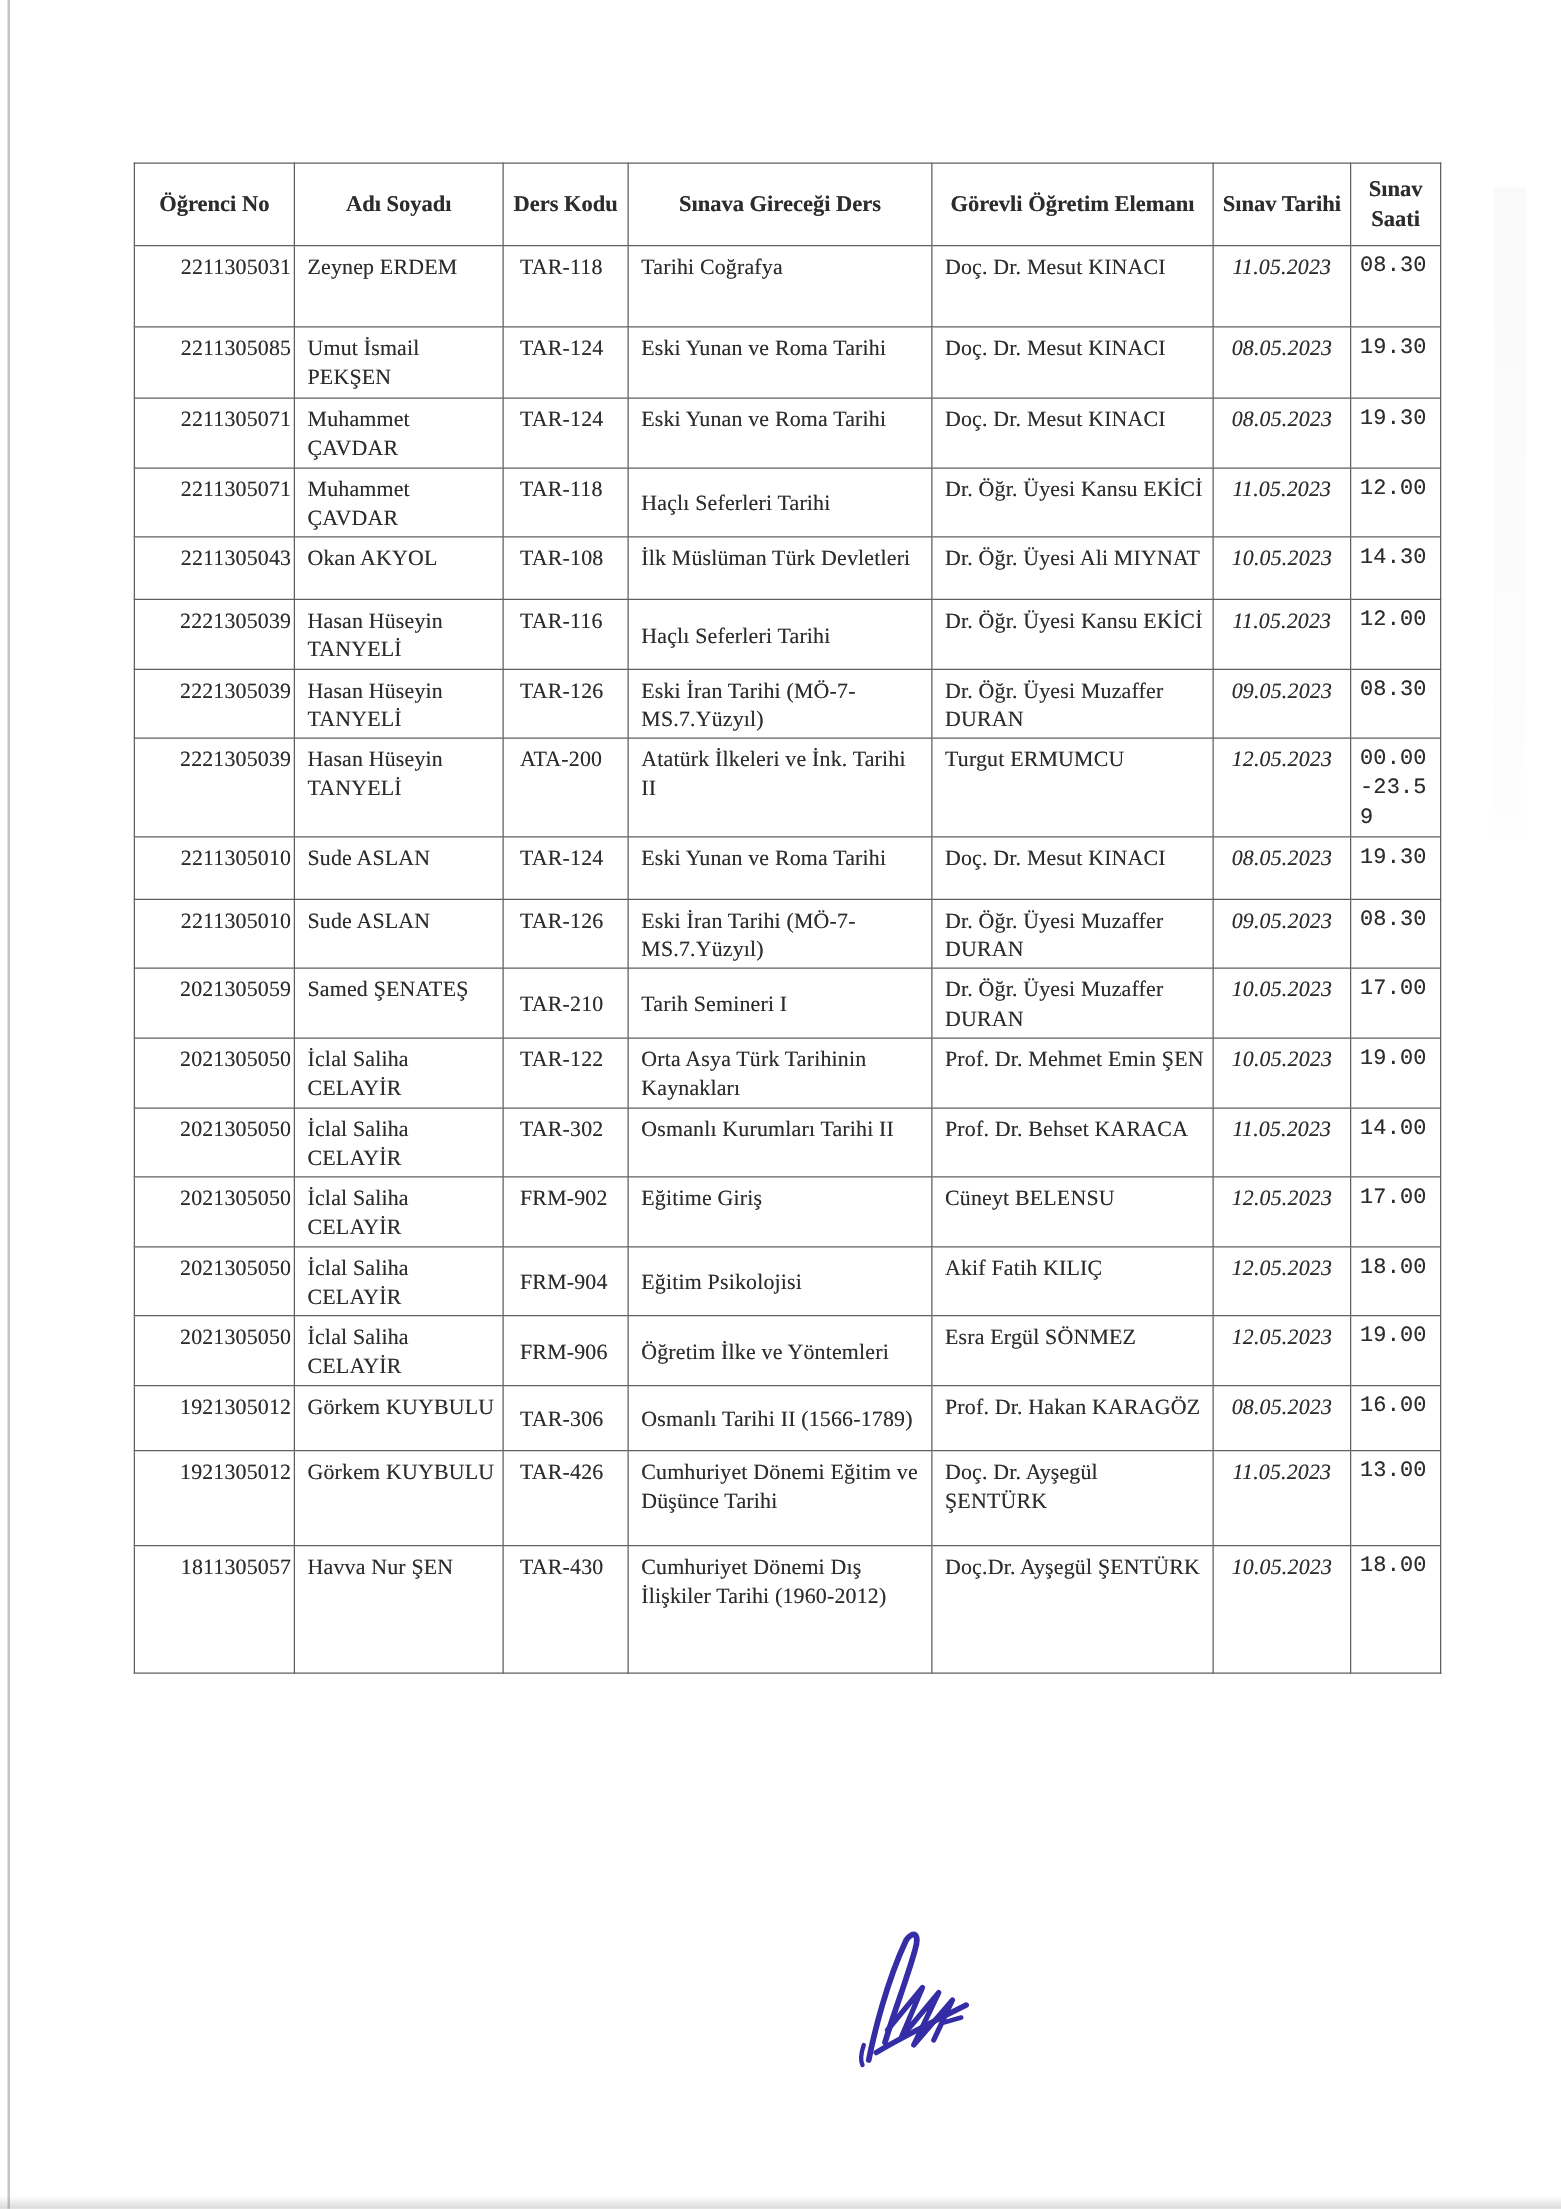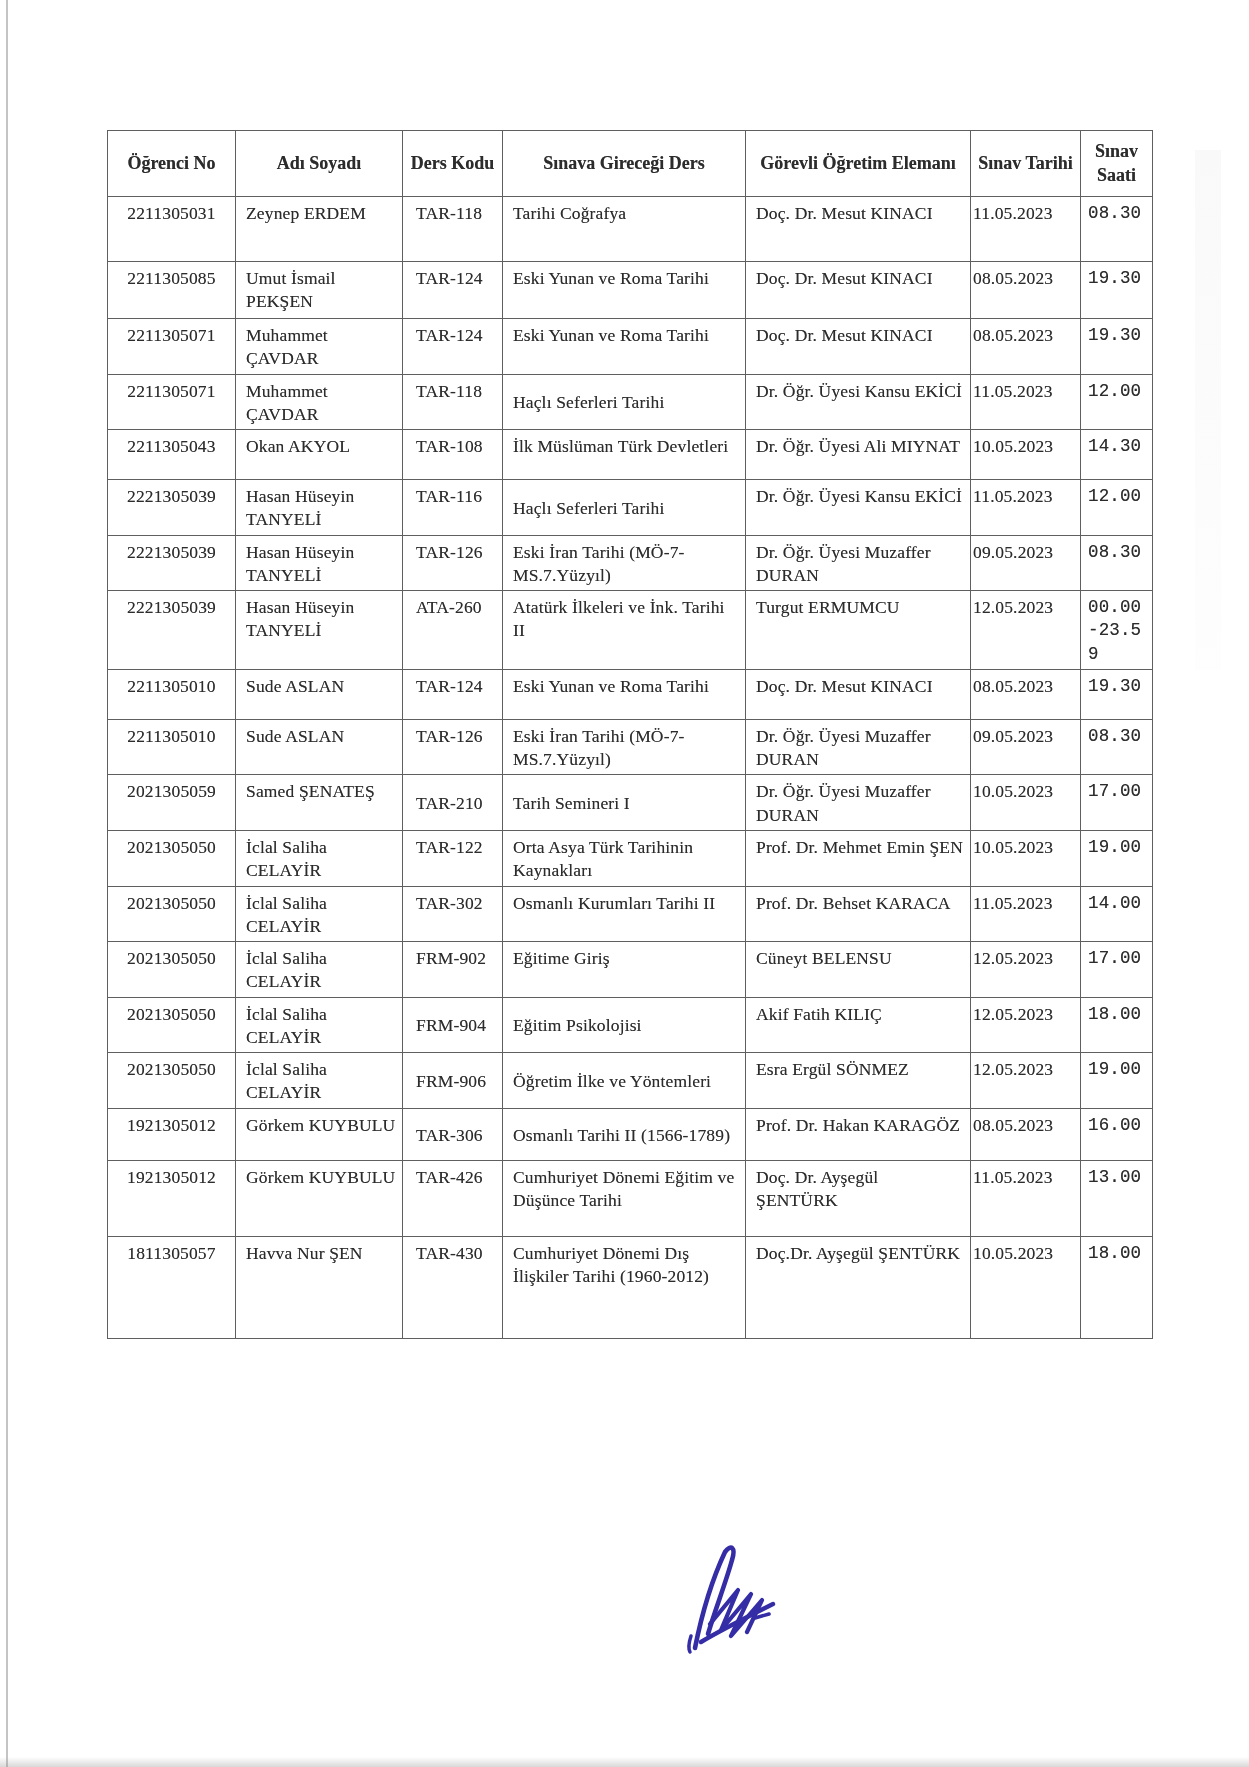--- a/index.html
+++ b/index.html
@@ -38,23 +38,23 @@
     padding:3px 2px;line-height:1.3;
     text-shadow:0 0 .5px rgba(45,45,45,.55);
   }
   .exam td{
     font-size:17.5px;vertical-align:top;
     padding:5px 6px 3px 10px;line-height:1.33;
     letter-spacing:.15px;
     text-shadow:0 0 .5px rgba(45,45,45,.5);
     word-wrap:break-word;
   }
-  .exam td:nth-child(1){text-align:center;padding-left:2px;padding-right:2px;}
+  .exam td:nth-child(1){text-align:right;padding-left:2px;padding-right:2px;}
   .exam td:nth-child(3){padding-left:13px;margin-left:32px;}
-  .exam td:nth-child(6){text-align:left;padding-left:2px;padding-right:2px;}
+  .exam td:nth-child(6){text-align:center;padding-left:2px;padding-right:2px;font-style:italic;}
   .exam td:nth-child(7){padding-left:7px;padding-right:2px;font-family:Liberation Mono, monospace;}
 
   thead tr{height:66px;margin-top:32px;}
   tbody tr{height:50px;}
   tbody tr:nth-child(1){height:65px}
   tbody tr:nth-child(2){height:57px}
   tbody tr:nth-child(3){height:48px}
   tbody tr:nth-child(4){height:54px}
   tbody tr:nth-child(6){height:46px}
   tbody tr:nth-child(7){height:54px}
@@ -174,21 +174,21 @@
         <td>Hasan Hüseyin TANYELİ</td>
         <td>TAR-126</td>
         <td>Eski İran Tarihi (MÖ-7-MS.7.Yüzyıl)</td>
         <td>Dr. Öğr. Üyesi Muzaffer DURAN</td>
         <td>09.05.2023</td>
         <td>08.30</td>
       </tr>
       <tr>
         <td>2221305039</td>
         <td>Hasan Hüseyin TANYELİ</td>
-        <td>ATA-260</td>
+        <td>ATA-200</td>
         <td>Atatürk İlkeleri ve İnk. Tarihi II</td>
         <td>Turgut ERMUMCU</td>
         <td>12.05.2023</td>
         <td>00.00-23.59</td>
       </tr>
       <tr>
         <td>2211305010</td>
         <td>Sude ASLAN</td>
         <td>TAR-124</td>
         <td>Eski Yunan ve Roma Tarihi</td>

